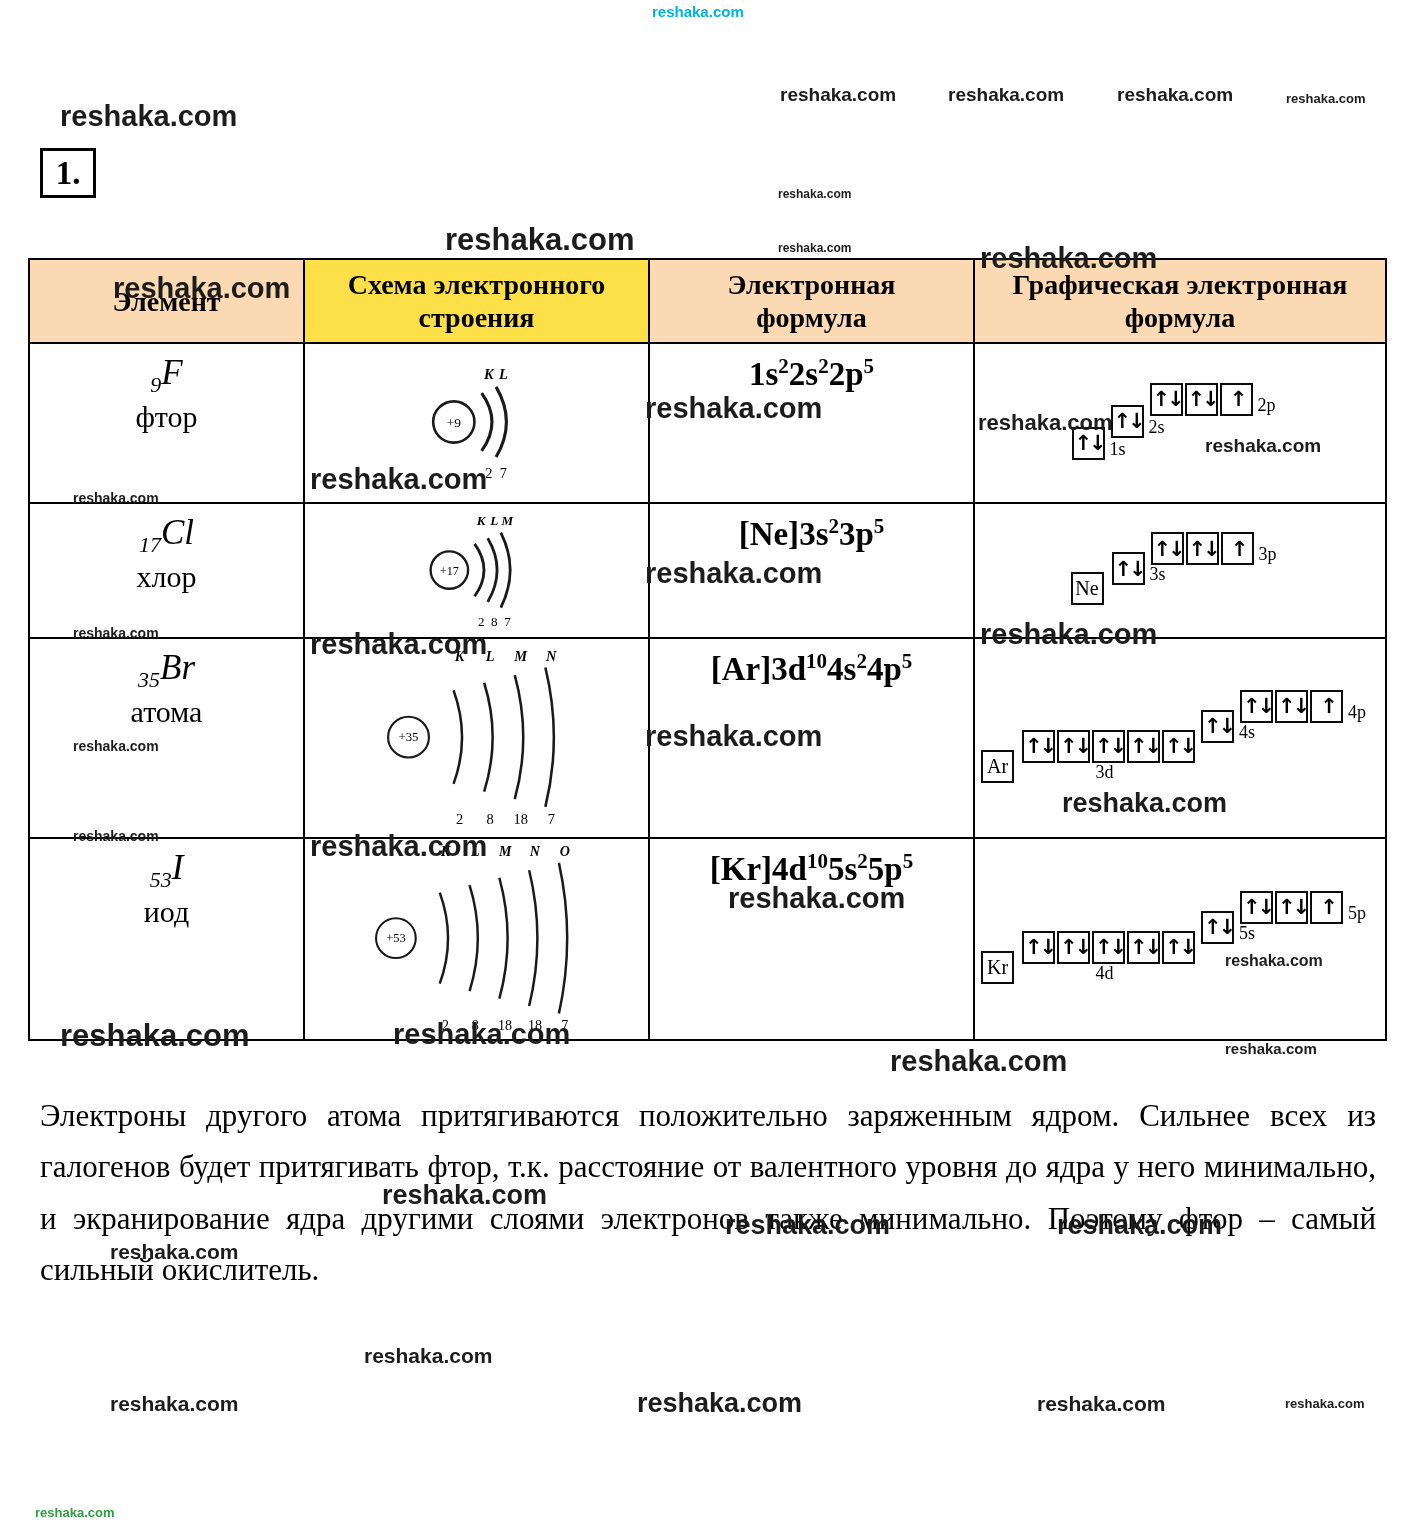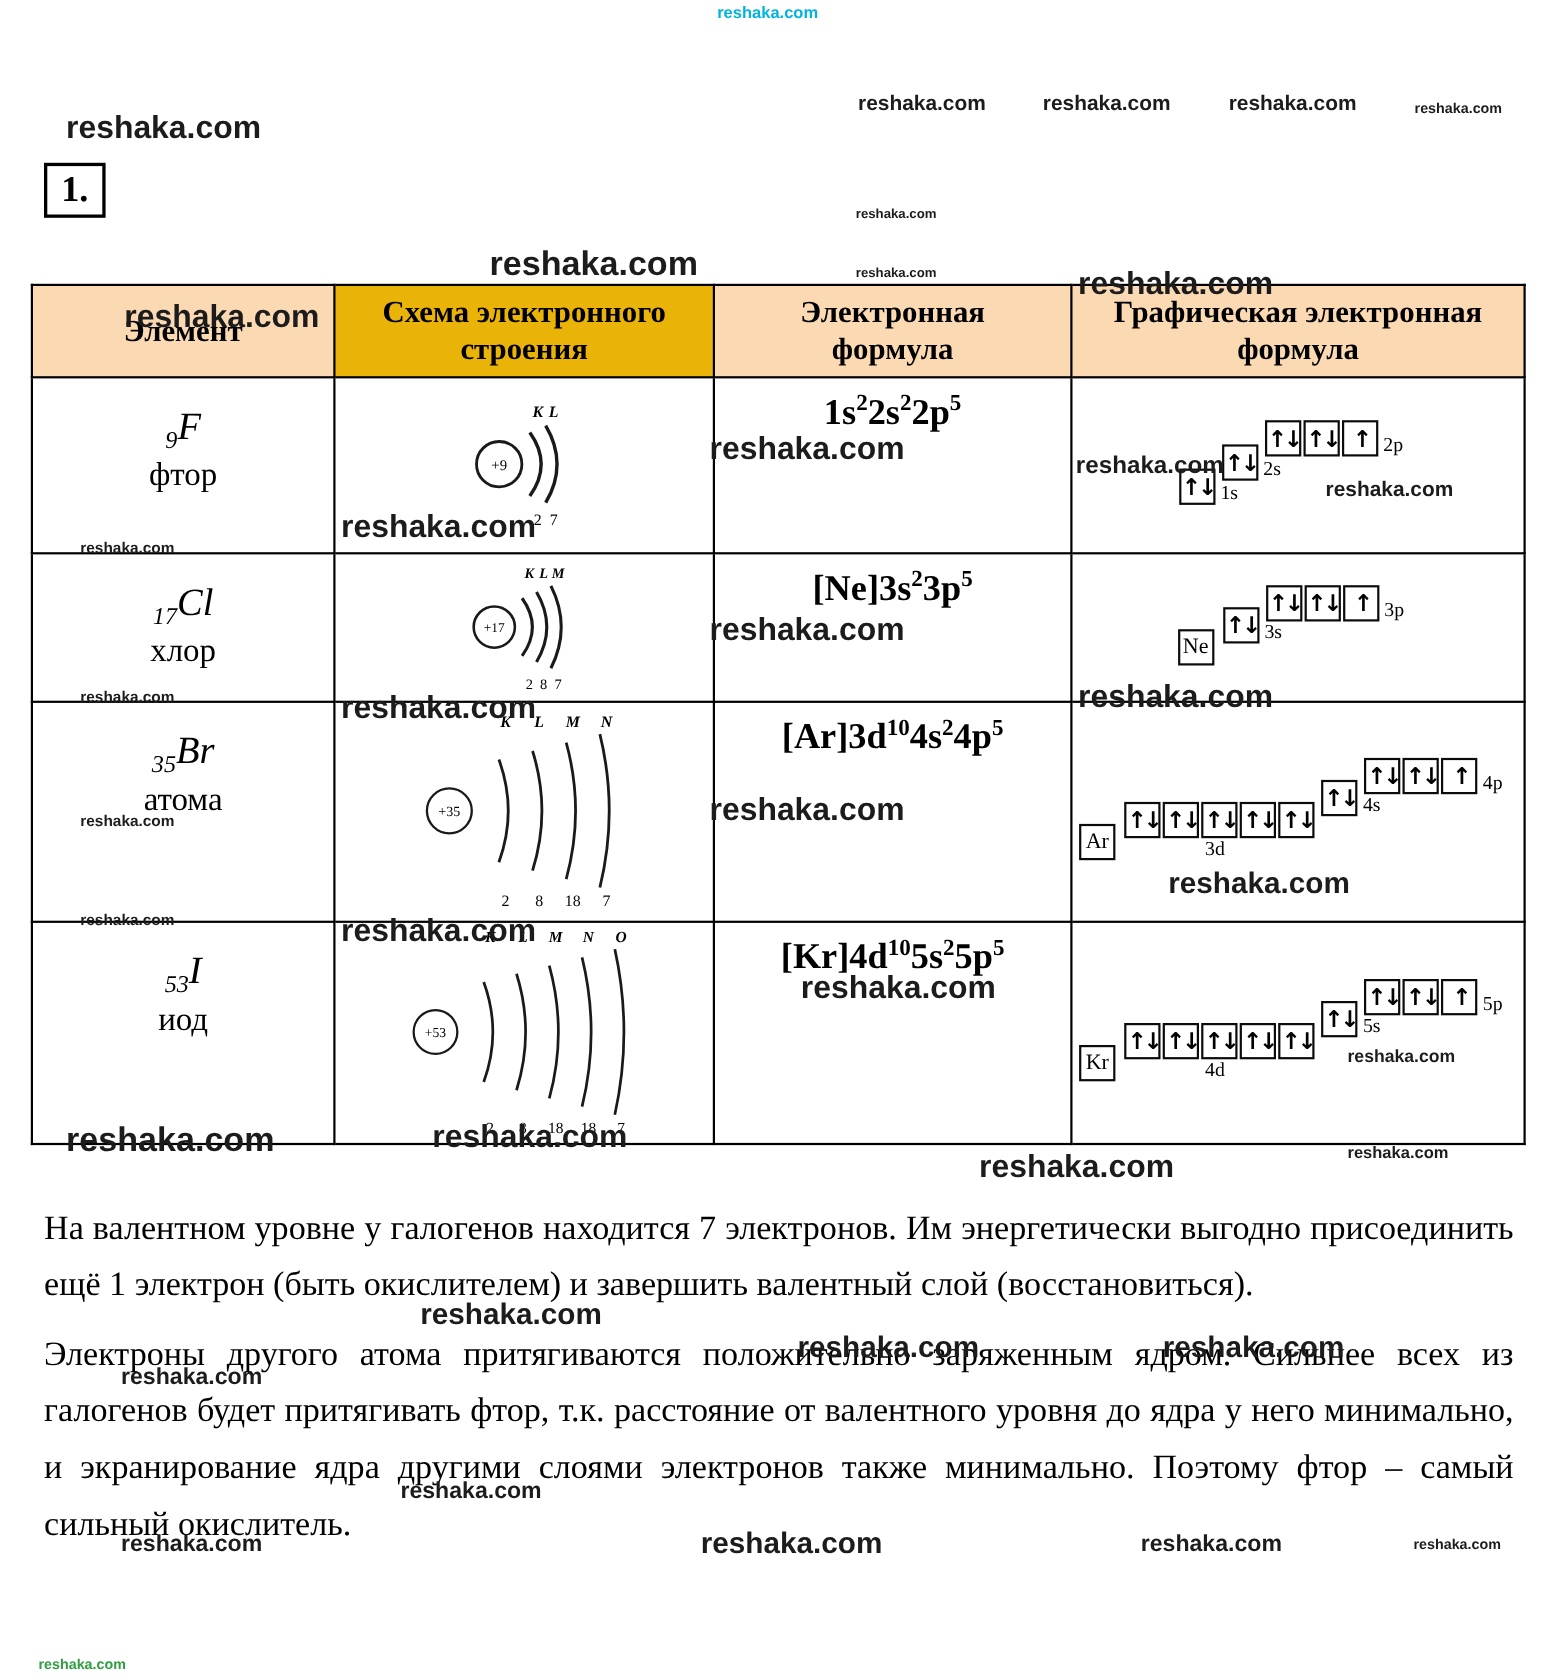--- a/index.html
+++ b/index.html
@@ -18,21 +18,21 @@
   th .hwrap { margin:0 auto; }
   th:nth-child(3) .hwrap { max-width:250px; }
   th:nth-child(4) .hwrap { max-width:345px; }
 
   tbody tr:nth-child(1){height:160px}
   tbody tr:nth-child(2){height:135px}
   tbody tr:nth-child(3){height:200px}
   tbody tr:nth-child(4){height:200px}
 
   td { text-align:center; vertical-align:middle; padding:4px; background:#fff; }
-  td.c-el { vertical-align:top; padding-top:24px; }
+  td.c-el { vertical-align:top; padding-top:9px; }
   td.c-formula { vertical-align:top; padding-top:10px; }
 
   .el-sym { font-size:35px; font-style:italic; }
   .el-sym sub { font-size:22px; vertical-align:-8px; }
   .el-name { font-size:30px; margin-top:2px; }
 
   .formula { font-size:33px; font-weight:600; white-space:nowrap; }
   .formula sup { font-size:21px; }
 
   .c-scheme svg { display:block; margin:0 auto; }
@@ -65,21 +65,21 @@
         <col class="col1">
         <col class="col2">
         <col class="col3">
         <col class="col4">
       </colgroup>
     <thead>
         <tr id="header-row">
           <th style="background: rgb(251, 217, 179);">
             <div class="hwrap">Элемент</div>
           </th>
-          <th style="background: #eab308; padding-left: 10px;">
+          <th style="background: #fde047; padding-left: 10px;">
             <div class="hwrap">Схема электронного строения</div>
           </th>
           <th style="background: rgb(251, 217, 179);">
             <div class="hwrap">Электронная формула</div>
           </th>
           <th style="background: rgb(251, 217, 179);">
             <div class="hwrap">Графическая электронная формула</div>
           </th>
         </tr>
       </thead>
@@ -187,21 +187,20 @@
           </td>
           <td class="c-formula">
             <div class="formula"><span>[Kr]</span><span>4d</span><sup>10</sup><span>5s</span><sup>2</sup><span>5p</span><sup>5</sup></div>
           </td>
           <td class="c-orb"><div class="orb" style="width: 398px; height: 93px;"><div class="obox core" style="left: 0px; bottom: 0px;">Kr</div><div class="obox cells" style="left: 41px; bottom: 20px;">↑↓</div><div class="obox cells" style="left: 76px; bottom: 20px;">↑↓</div><div class="obox cells" style="left: 111px; bottom: 20px;">↑↓</div><div class="obox cells" style="left: 146px; bottom: 20px;">↑↓</div><div class="obox cells" style="left: 181px; bottom: 20px;">↑↓</div><div class="olabel" style="left: 114.5px; bottom: 0px;">4d</div><div class="obox cells" style="left: 220px; bottom: 40px;">↑↓</div><div class="olabel" style="left: 258px; bottom: 40px;">5s</div><div class="obox cells" style="left: 259px; bottom: 60px;">↑↓</div><div class="obox cells" style="left: 294px; bottom: 60px;">↑↓</div><div class="obox cells" style="left: 329px; bottom: 60px;">↑</div><div class="olabel" style="left: 367px; bottom: 60px;">5p</div></div></td>
         </tr>
       </tbody>
   </table>
 
   <div class="paras" id="paras">
-      <p>На валентном уровне у галогенов находится 7 электронов. Им энергетически выгодно присоединить ещё 1 электрон (быть окислителем) и завершить валентный слой (восстановиться).</p>
       <p>Электроны другого атома притягиваются положительно заряженным ядром. Сильнее всех из галогенов будет притягивать фтор, т.к. расстояние от валентного уровня до ядра у него минимально, и экранирование ядра другими слоями электронов также минимально. Поэтому фтор – самый сильный окислитель.</p>
     </div>
 
   <div class="wm-layer" id="wm-layer">
       <span class="wm" style="left: 652px; top: 3px; font-size: 15px; color: rgb(0, 180, 220);">reshaka.com</span>
       <span class="wm" style="left: 780px; top: 84px; font-size: 19px; color: rgb(28, 28, 28);">reshaka.com</span>
       <span class="wm" style="left: 948px; top: 84px; font-size: 19px; color: rgb(28, 28, 28);">reshaka.com</span>
       <span class="wm" style="left: 1117px; top: 84px; font-size: 19px; color: rgb(28, 28, 28);">reshaka.com</span>
       <span class="wm" style="left: 1286px; top: 91px; font-size: 13px; color: rgb(28, 28, 28);">reshaka.com</span>
       <span class="wm" style="left: 60px; top: 100px; font-size: 29px; color: rgb(28, 28, 28);">reshaka.com</span>

